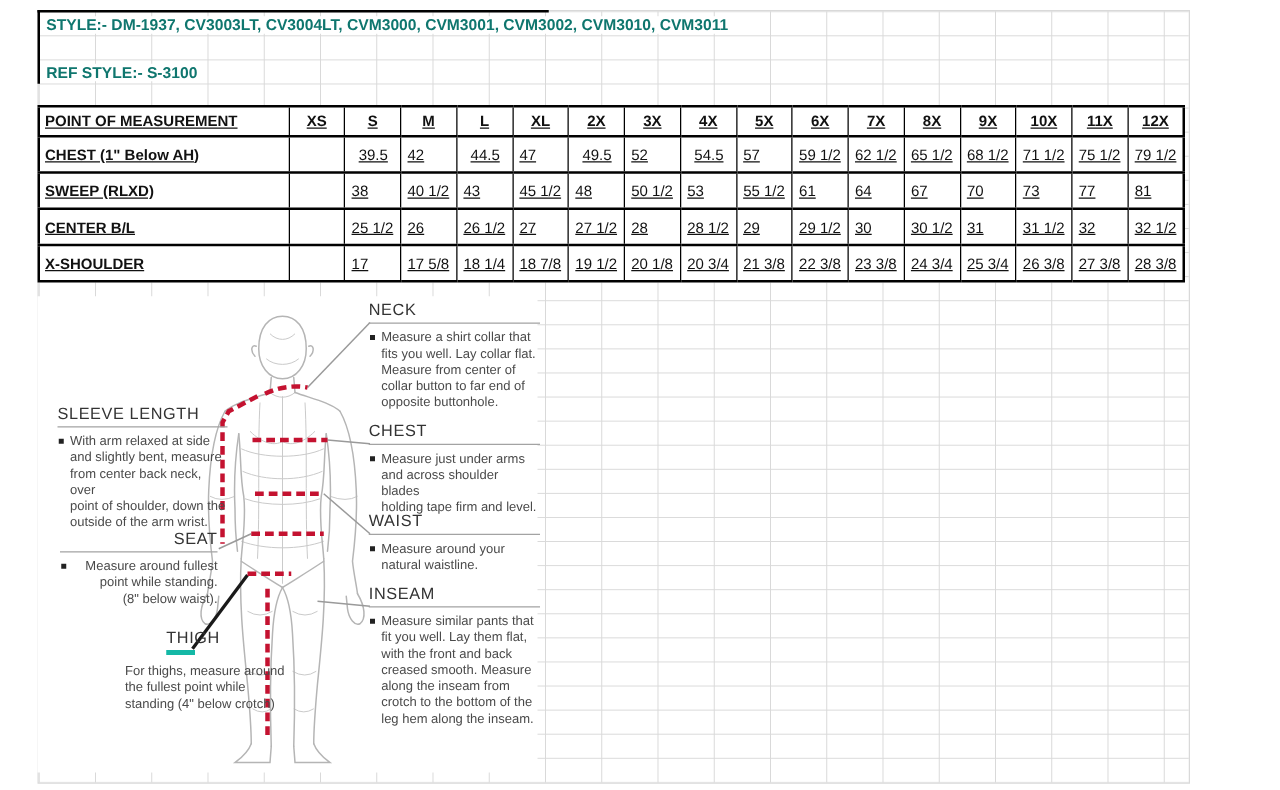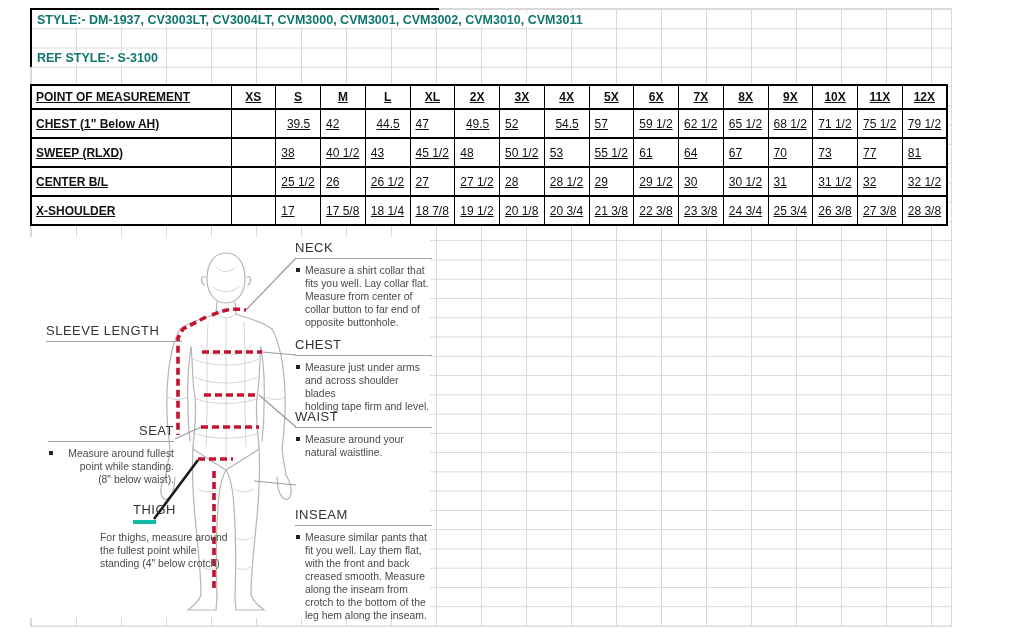--- a/index.html
+++ b/index.html
@@ -63,21 +63,21 @@
     position:relative;padding-left:10px;
   }
   .gsec.no-bullet p{padding-left:0;}
   .gsec.has-bullet p::before{
     content:"";position:absolute;left:1px;top:4px;width:4px;height:4px;background:#222;
   }
   
   .gsec.r0{left:265px;top:3px;width:137px;}
   .gsec.r1{left:265px;top:100px;width:137px;}
   .gsec.r2{left:265px;top:172px;width:137px;}
-  .gsec.r3{left:265px;top:230px;width:137px;margin-top:40px;}
+  .gsec.r3{left:265px;top:230px;width:137px;}
   .gsec.l0{left:16px;top:86px;width:136px;}
   .gsec.l1{left:18px;top:186px;width:126px;text-align:right;}
   .gsec.l2{left:55px;top:265px;width:71px;}
   .gsec.l2 h3{border-bottom:4px solid #14b8a6;margin-left:48px;}
   .gsec.l2 p{width:150px;margin-left:15px;margin-top:7px;}
 </style>
 </head>
 <body>
 
 <div class="grid-layer"></div>
@@ -286,20 +286,21 @@
       <div class="gsec r2 has-bullet">
         <h3>WAIST</h3>
         <p>Measure around your<br>natural waistline.</p>
       </div>
       <div class="gsec r3 has-bullet">
         <h3>INSEAM</h3>
         <p>Measure similar pants that<br>fit you well. Lay them flat,<br>with the front and back<br>creased smooth. Measure<br>along the inseam from<br>crotch to the bottom of the<br>leg hem along the inseam.</p>
       </div>
       <div class="gsec l0 has-bullet">
         <h3>SLEEVE LENGTH</h3>
+        <p>With arm relaxed at side<br>and slightly bent, measure<br>from center back neck, over<br>point of shoulder, down the<br>outside of the arm wrist.</p>
       </div>
       <div class="gsec l1 has-bullet">
         <h3>SEAT</h3>
         <p>Measure around fullest<br>point while standing.<br>(8" below waist).</p>
       </div>
       <div class="gsec l2 no-bullet">
         <h3>THIGH</h3>
         <p>For thighs, measure around<br>the fullest point while<br>standing (4" below crotch)</p>
       </div>
     </div>

